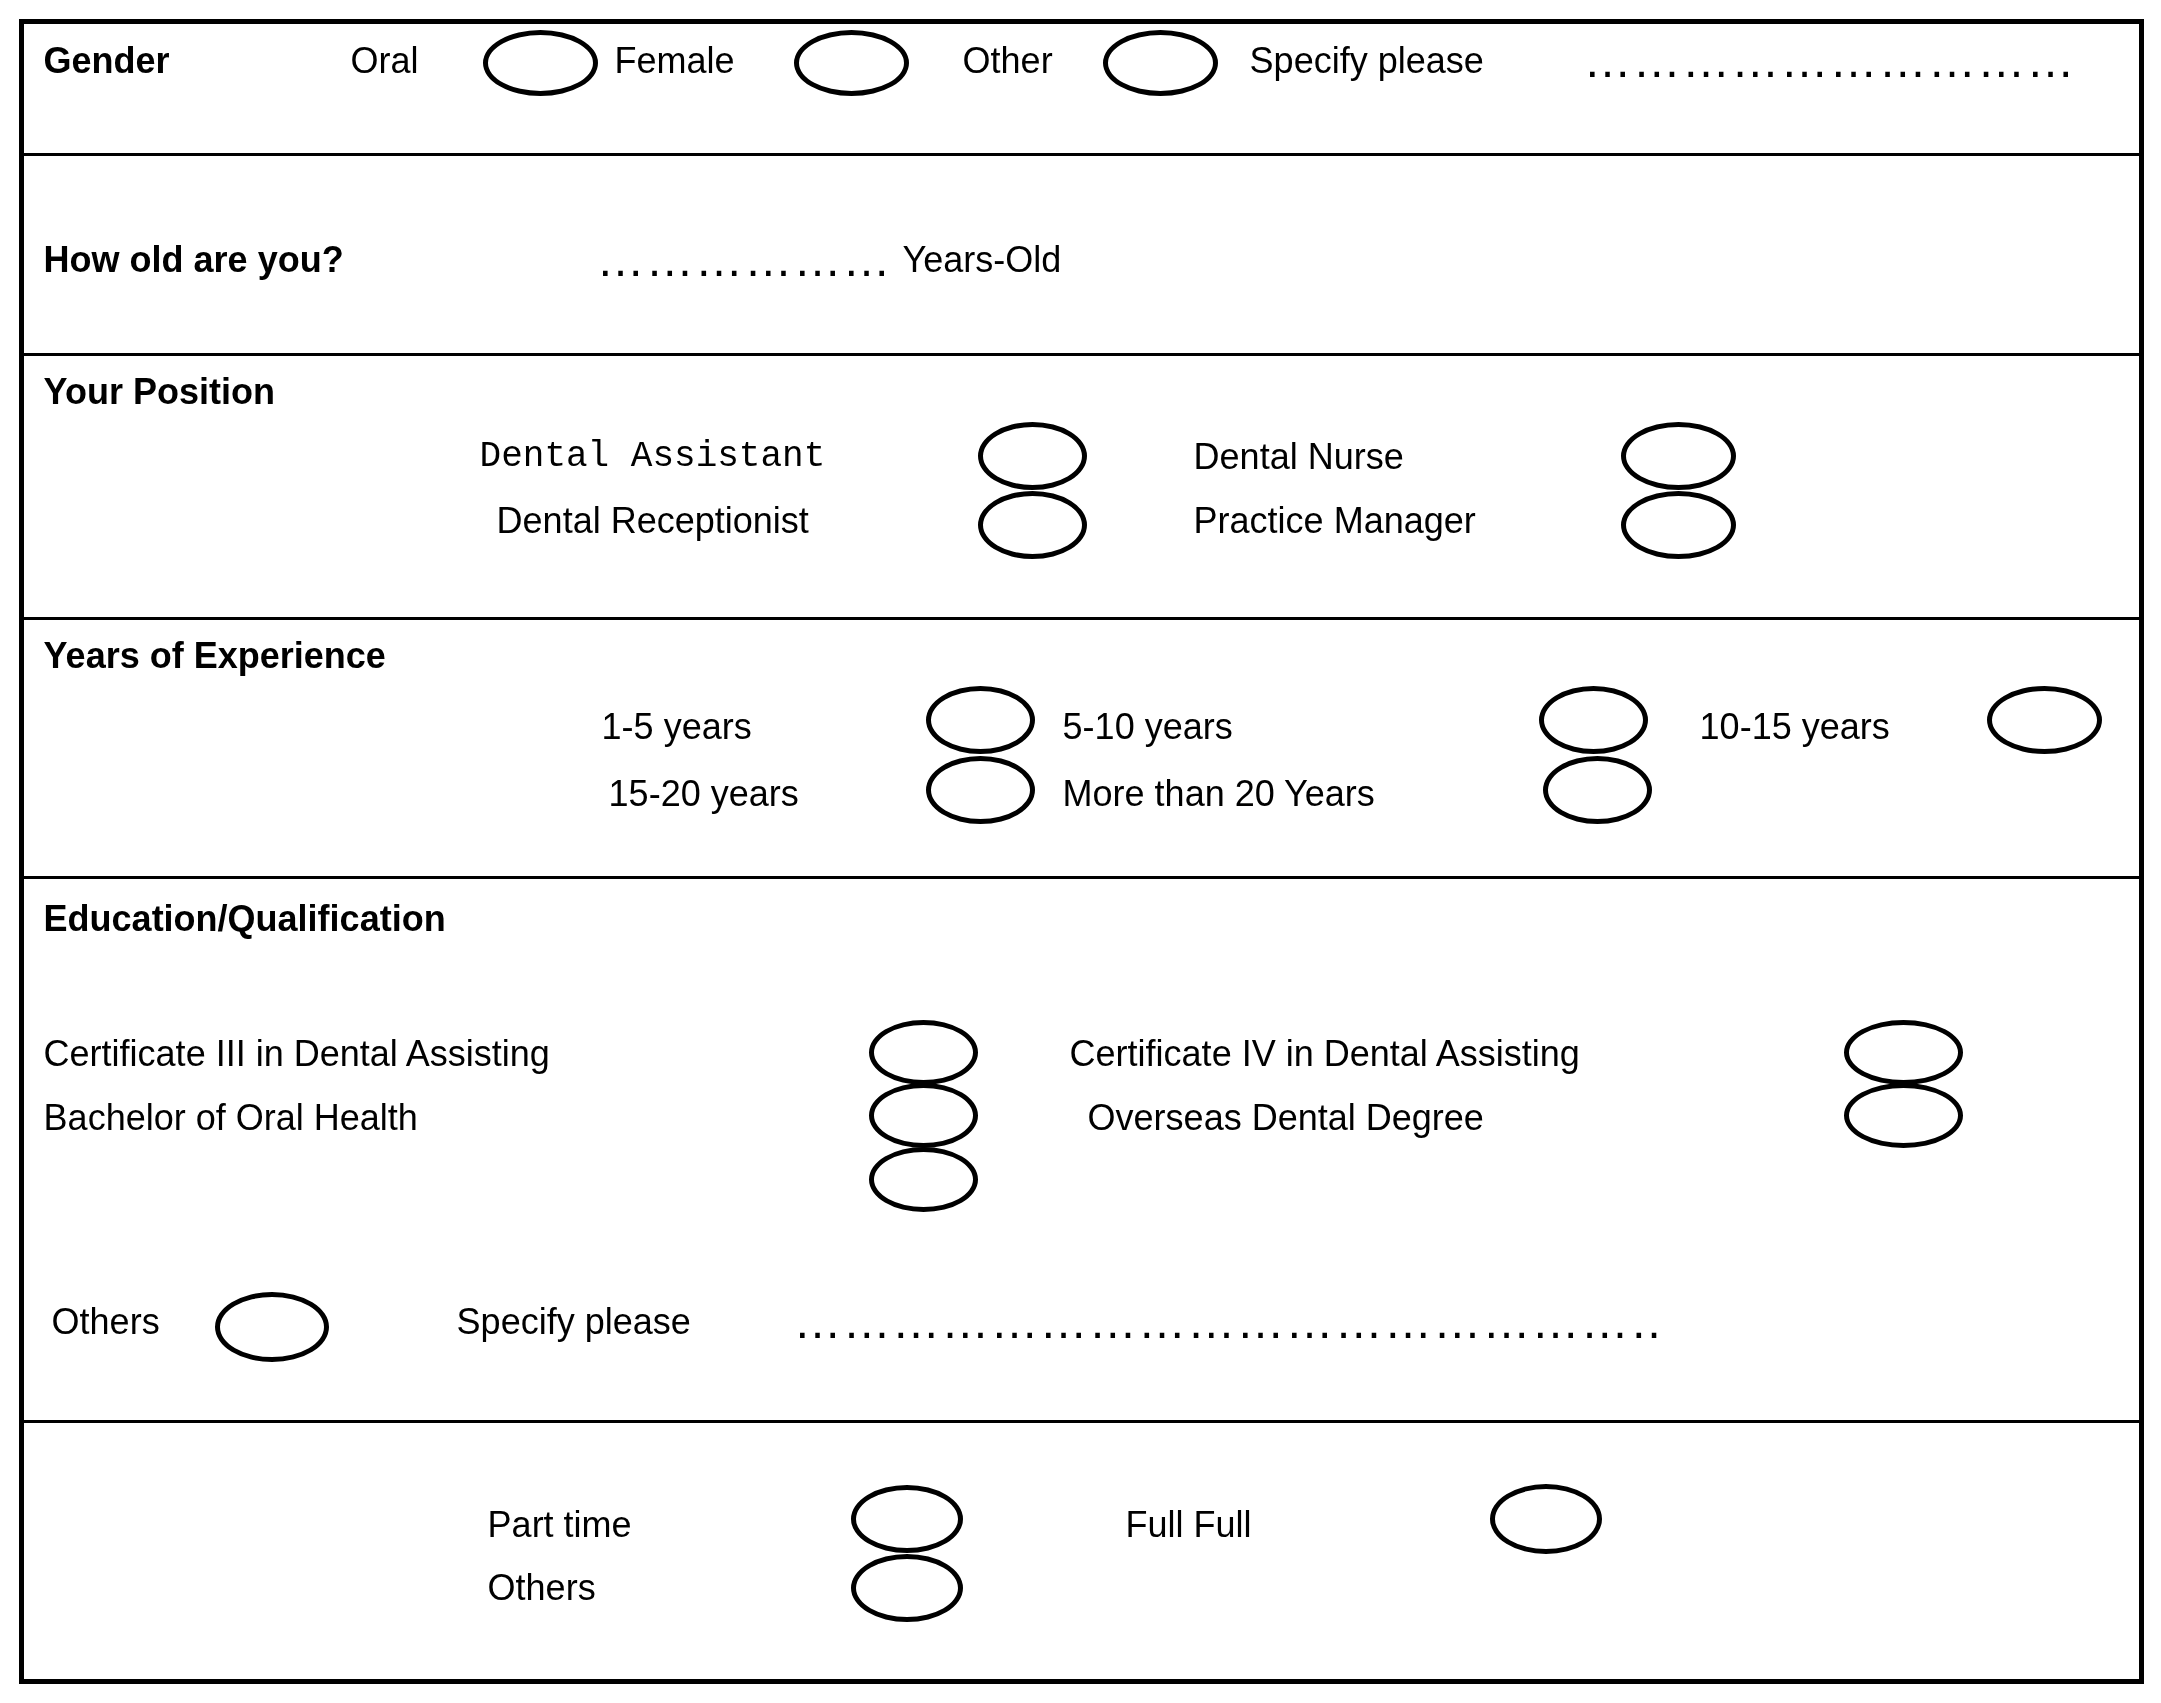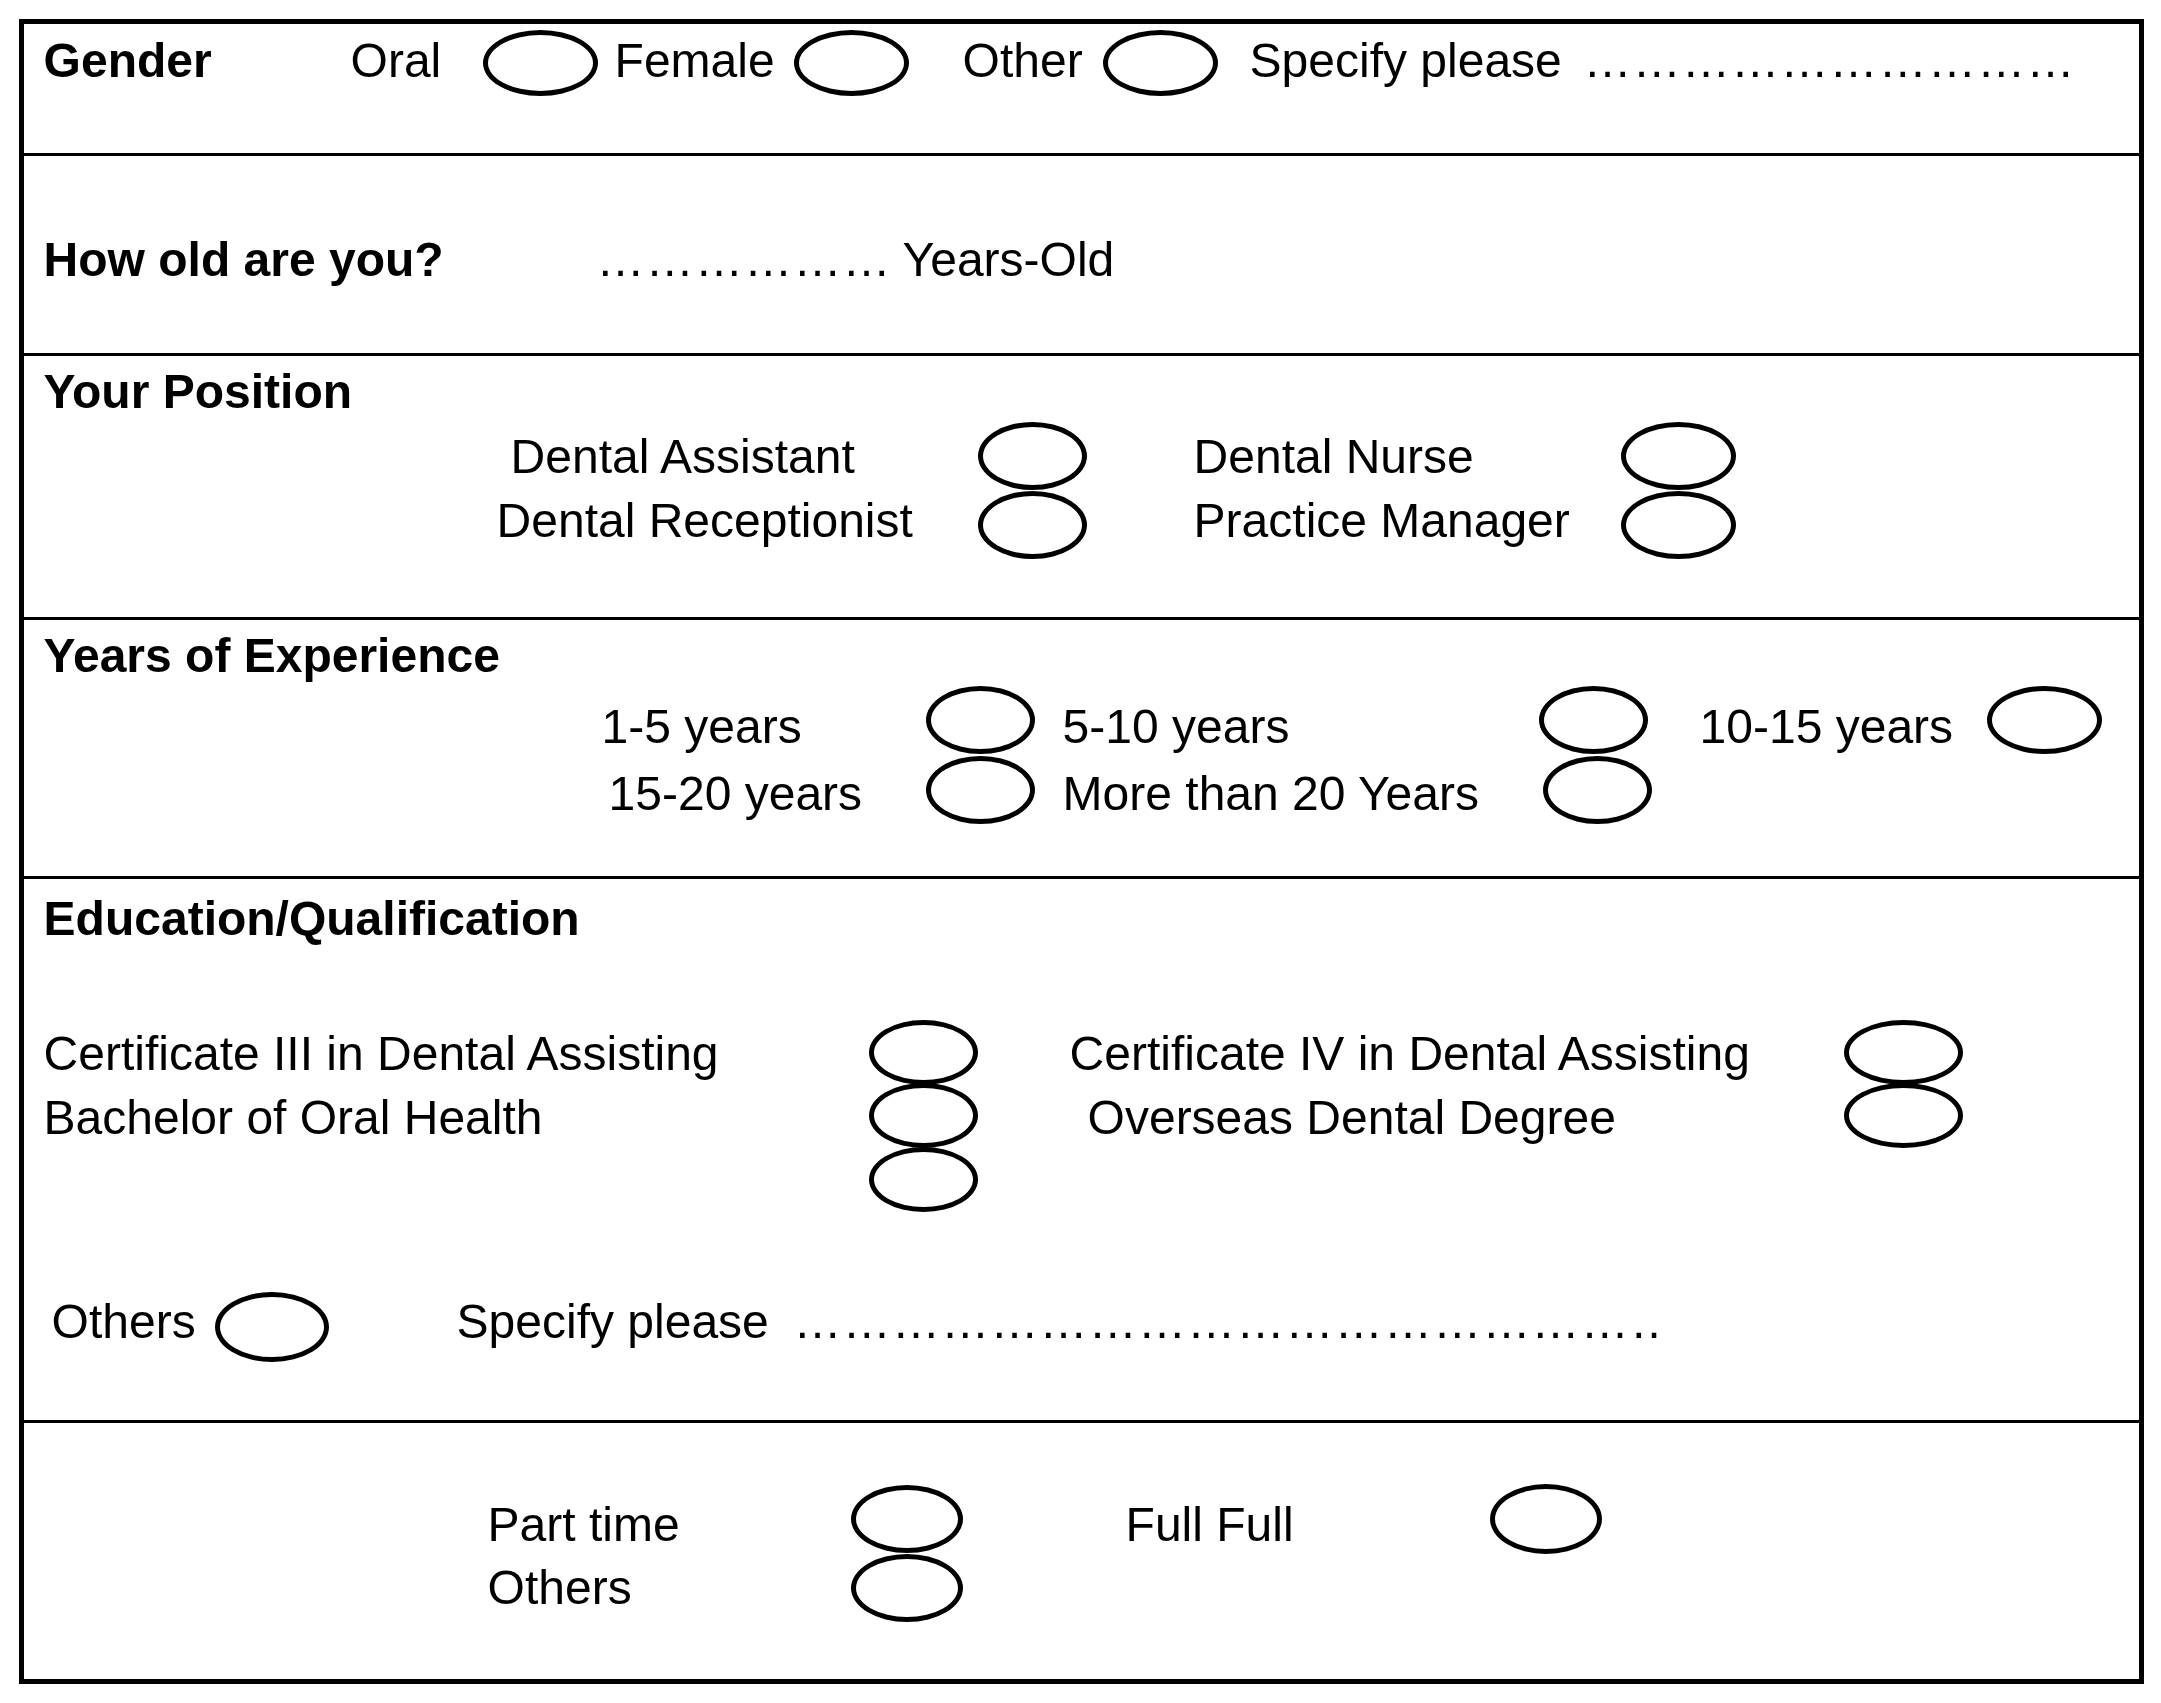--- a/index.html
+++ b/index.html
@@ -24,21 +24,21 @@
   }
   .divider {
     position: absolute;
     left: 0;
     width: 100%;
     height: 3.1px;
     background: #000000;
   }
   .txt {
     position: absolute;
-    font-size: 48px;
+    font-size: 36px;
     line-height: 52px;
     white-space: nowrap;
   }
   .bold { font-weight: bold; }
   .oval {
     position: absolute;
     border: 5px solid #000000;
     border-radius: 50%;
     box-sizing: border-box;
     background: transparent;
@@ -72,21 +72,21 @@
   <div class="txt" style="left:939px; top:11.2px;">Other</div>
   <div class="oval" style="left:1079px; top:6.2px; width:115px; height:66px;"></div>
   <div class="txt" style="left:1226px; top:11.2px;">Specify please</div>
   <div class="dots" style="left:1560px; top:11.2px; width:490px;">………………………………………………………………</div>
 
   <div class="txt bold" style="left:20px; top:210px;">How old are you?</div>
   <div class="dots" style="left:573px; top:210px; width:289px;">……………………………………</div>
   <div class="txt" style="left:879px; top:210px;">Years-Old</div>
 
   <div class="txt bold" style="left:20px; top:342px;">Your Position</div>
-  <div class="txt" style="left:487px; top:407px;">Dental Assistant</div>
+  <div class="txt" style="left:456px; top:407px;font-family:Liberation Mono, monospace;">Dental Assistant</div>
   <div class="oval" style="left:954px; top:398px; width:109px; height:68px;"></div>
   <div class="txt" style="left:1170px; top:407px;">Dental Nurse</div>
   <div class="oval" style="left:1597px; top:398px; width:115px; height:68px;"></div>
   <div class="txt" style="left:473px; top:471px;">Dental Receptionist</div>
   <div class="oval" style="left:954px; top:467px; width:109px; height:68px;"></div>
   <div class="txt" style="left:1170px; top:471px;">Practice Manager</div>
   <div class="oval" style="left:1597px; top:467px; width:115px; height:68px;"></div>
 
   <div class="txt bold" style="left:20px; top:606px;">Years of Experience</div>
   <div class="txt" style="left:578px; top:677px;">1-5 years</div>

